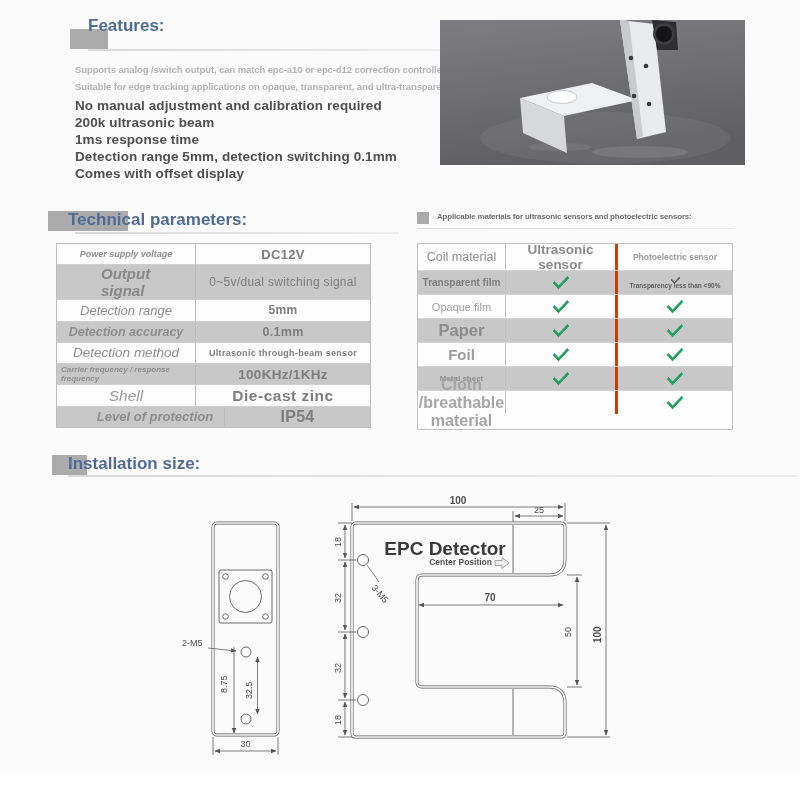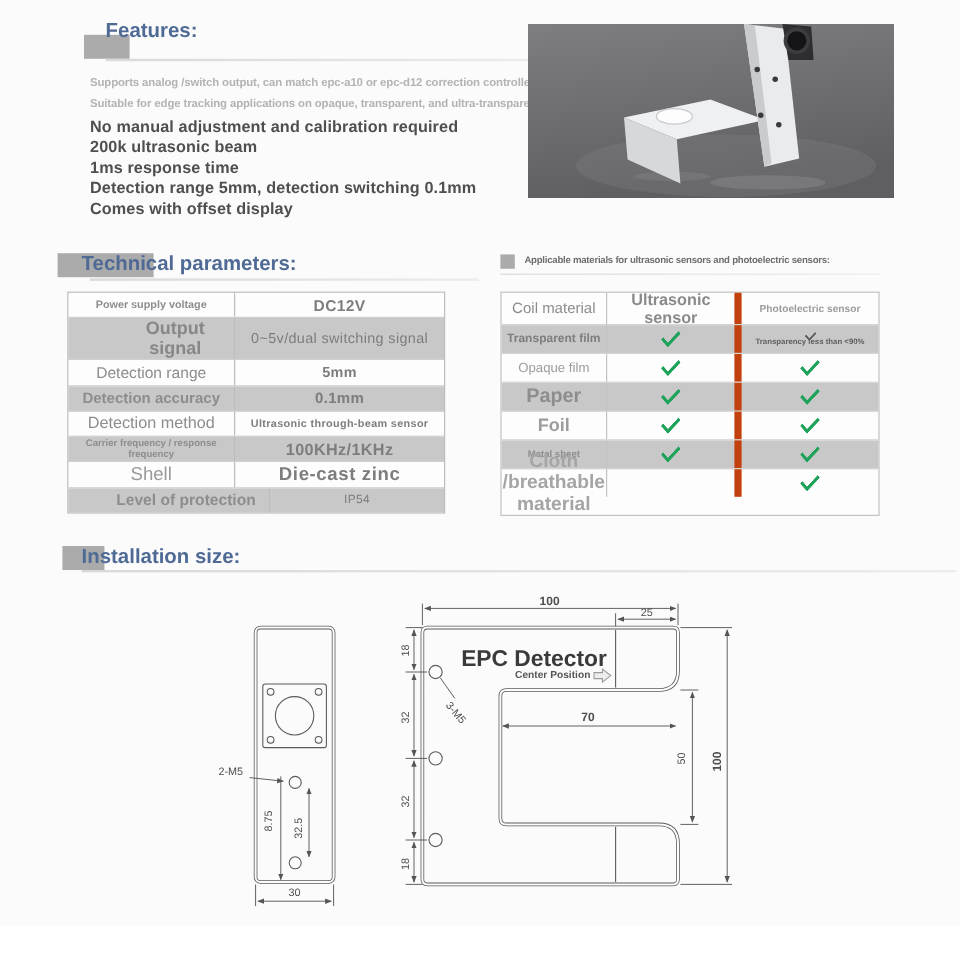--- a/index.html
+++ b/index.html
@@ -17,49 +17,49 @@
   .feat-bold{position:absolute;left:75px;top:97px;margin:0;color:#4f4f4f;font-size:13.5px;font-weight:bold;line-height:17px;letter-spacing:0.1px;}
   .feat-bold div{white-space:nowrap;}
 
   
   .photo{position:absolute;left:440px;top:20px;width:305px;height:145px;}
 
   
   .ttable{position:absolute;left:56px;top:243px;width:315px;height:185px;display:flex;flex-direction:column;border:1px solid #bdbdbd;box-sizing:border-box;background:#fdfdfd;}
   .trow{flex:1;display:flex;border-bottom:1px solid #cfcfcf;color:#8d8d8d;}
   .trow:last-child{border-bottom:none;}
-  .tl{width:139px;border-right:1px solid #bdbdbd;display:flex;align-items:center;justify-content:center;text-align:center;padding:0 4px;box-sizing:border-box;}
+  .tl{width:139px;border-right:1px solid #bdbdbd;display:flex;align-items:center;justify-content:center;padding:0 4px;box-sizing:border-box;font-style:italic;}
   .tv{flex:1;display:flex;align-items:center;justify-content:center;text-align:center;letter-spacing:0.3px;color:#7d7d7d;}
   .trow:nth-child(even){background:#c8c8c8;}
   .trow:nth-child(1) .tl{font-size:9px;font-weight:bold;}
   .trow:nth-child(1) .tv{font-size:13px;font-weight:bold;}
   .trow:nth-child(2) .tl{font-size:15px;font-weight:bold;color:#878787;padding-left:44px;}
   .trow:nth-child(2) .tv{font-size:12px;}
   .trow:nth-child(3) .tl{font-size:13px;}
   .trow:nth-child(3) .tv{font-size:12px;font-weight:bold;}
   .trow:nth-child(4) .tl{font-size:12.5px;font-weight:bold;}
   .trow:nth-child(4) .tv{font-size:12.5px;font-weight:bold;}
   .trow:nth-child(5) .tl{font-size:13.5px;}
   .trow:nth-child(5) .tv{font-size:9px;font-weight:bold;}
   .trow:nth-child(6) .tl{font-size:8px;font-weight:bold;line-height:9px;}
   .trow:nth-child(6) .tv{font-size:13.5px;font-weight:bold;}
   .trow:nth-child(7) .tl{font-size:15.5px;color:#9a9a9a;}
   .trow:nth-child(7) .tv{font-size:15.5px;font-weight:bold;letter-spacing:0.5px;}
   .trow:nth-child(8) .tl{font-size:13px;font-weight:bold;margin-left:29px;}
-  .trow:nth-child(8) .tv{font-size:10px;font-weight:normal;}
+  .trow:nth-child(8) .tv{font-size:16px;font-weight:bold;}
 
   
   .mtable{position:absolute;left:417px;top:243px;width:316px;height:187px;display:flex;flex-direction:column;border:1px solid #c2c2c2;box-sizing:border-box;background:#fdfdfd;}
   .mrow{display:flex;height:23px;border-bottom:1px solid #d4d4d4;color:#8d8d8d;}
   .mrow:last-child{border-bottom:none;}
   .mrow.mhead{height:26px;}
   .mrow:nth-child(even){background:#c8c8c8;}
   .mc{display:flex;align-items:center;justify-content:center;text-align:center;box-sizing:border-box;}
   .m-mat{width:88px;border-right:1px solid #c2c2c2;}
-  .m-us{width:112px;border-right:6px solid #c2410c;}
+  .m-us{width:112px;border-right:3px solid #c2410c;}
   .m-pe{flex:1;flex-direction:column;}
   .mhead .m-mat{font-size:12.5px;}
   .mhead .m-us{font-size:13.5px;font-weight:bold;color:#8a8a8a;}
   .mhead .m-pe{font-size:8.5px;color:#9c9c9c;font-weight:bold;}
   .mrow:nth-child(2) .m-mat{font-size:10px;font-weight:bold;color:#7d7d7d;}
   .mrow:nth-child(3) .m-mat{font-size:11px;color:#9c9c9c;}
   .mrow:nth-child(4) .m-mat{font-size:16.5px;font-weight:bold;}
   .mrow:nth-child(5) .m-mat{font-size:15px;font-weight:bold;color:#9c9c9c;}
   .mrow:nth-child(6) .m-mat{font-size:8px;font-weight:bold;}
   .mrow:nth-child(7) .m-mat{font-size:16px;font-weight:bold;color:#a5a5a5;}

